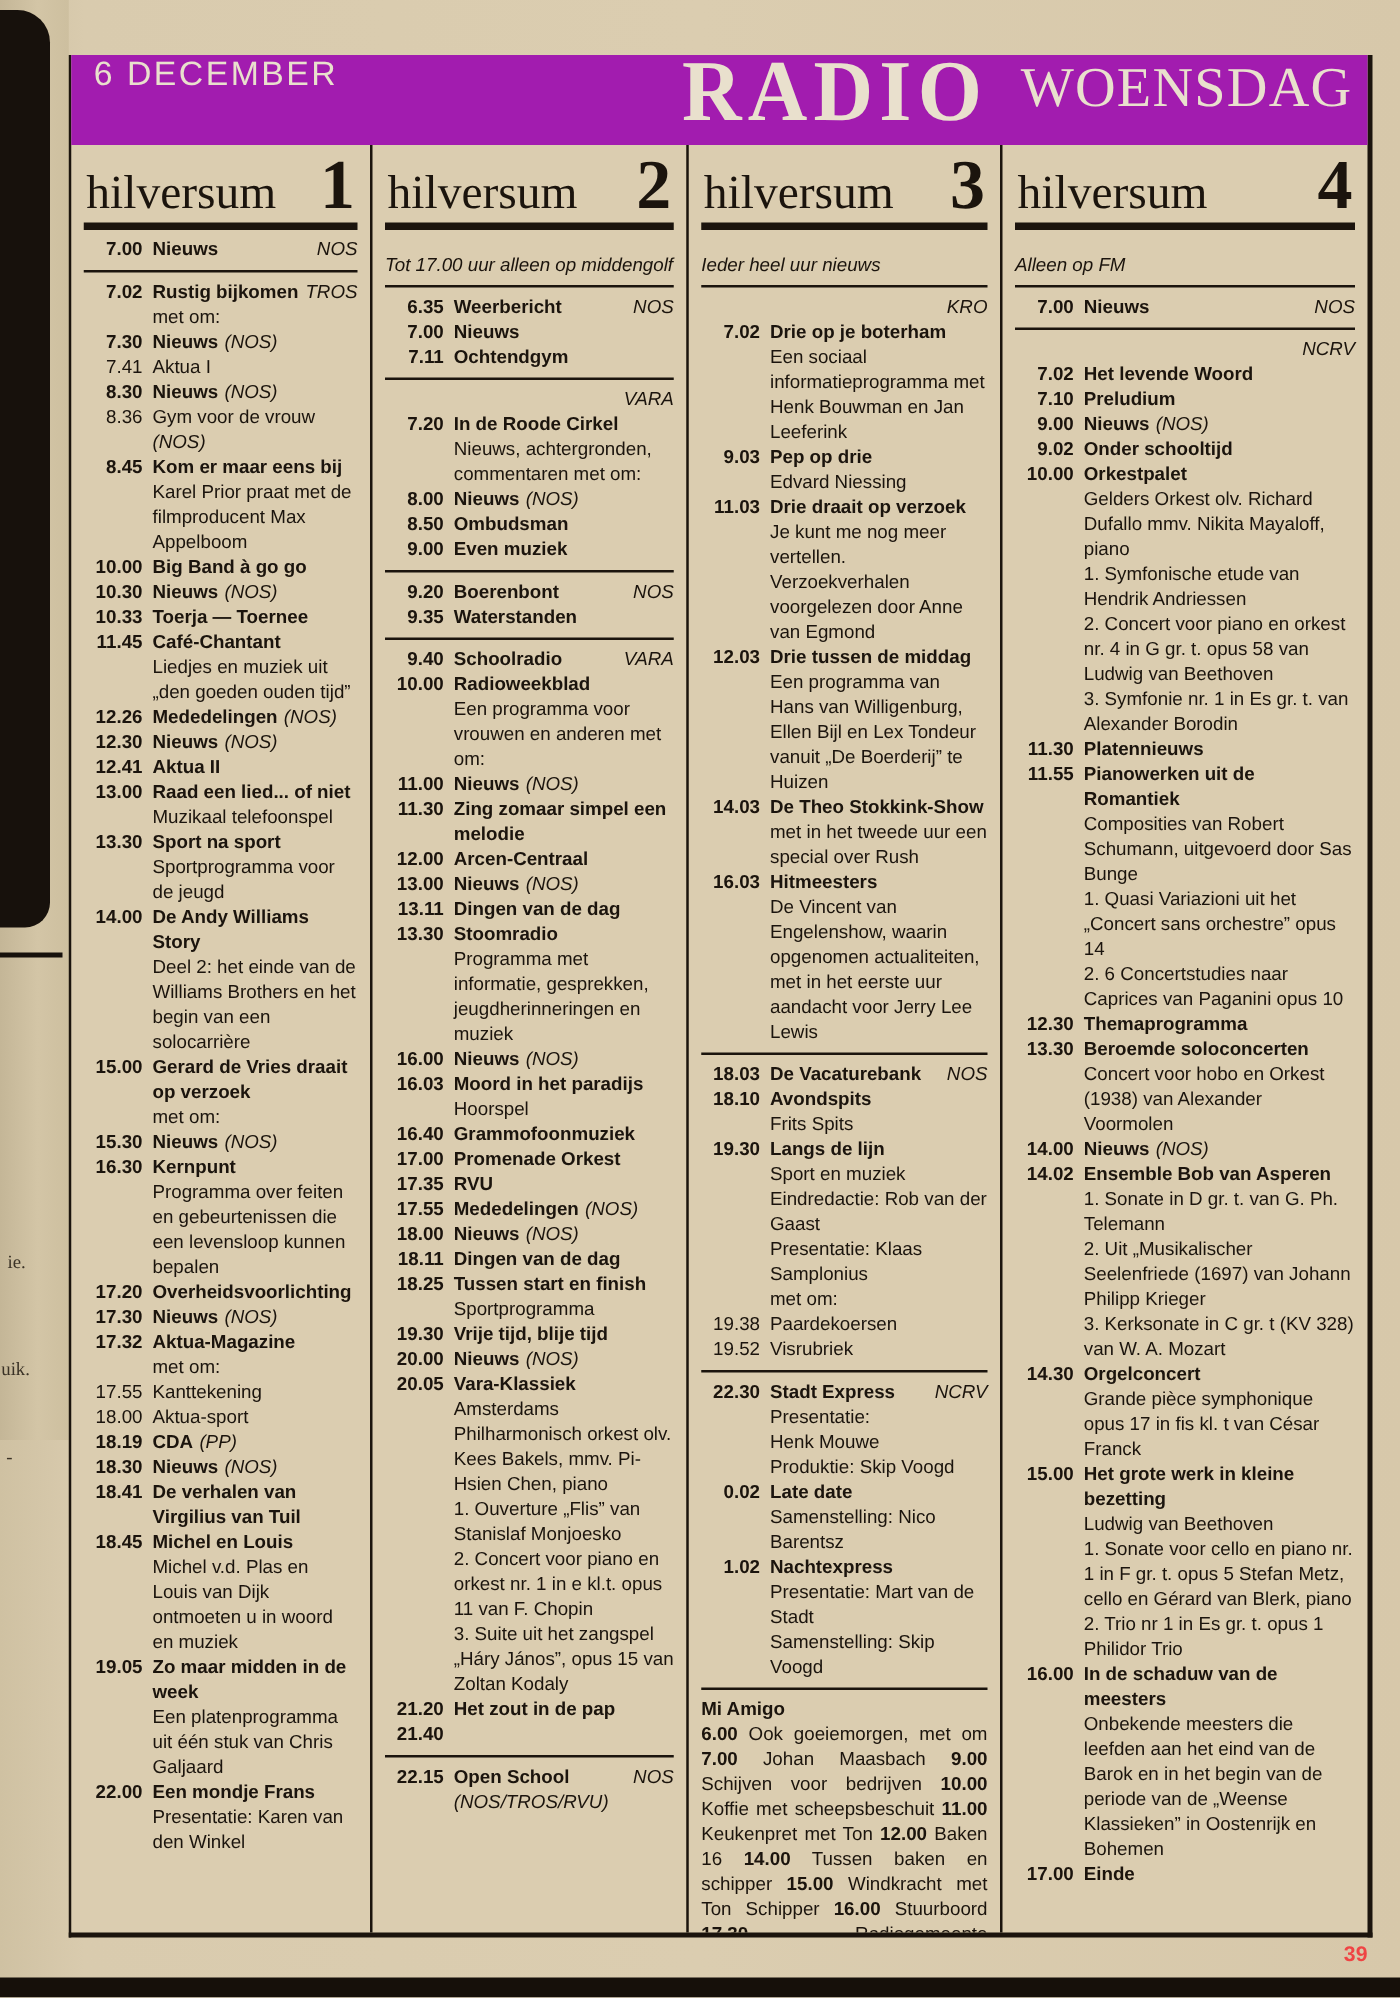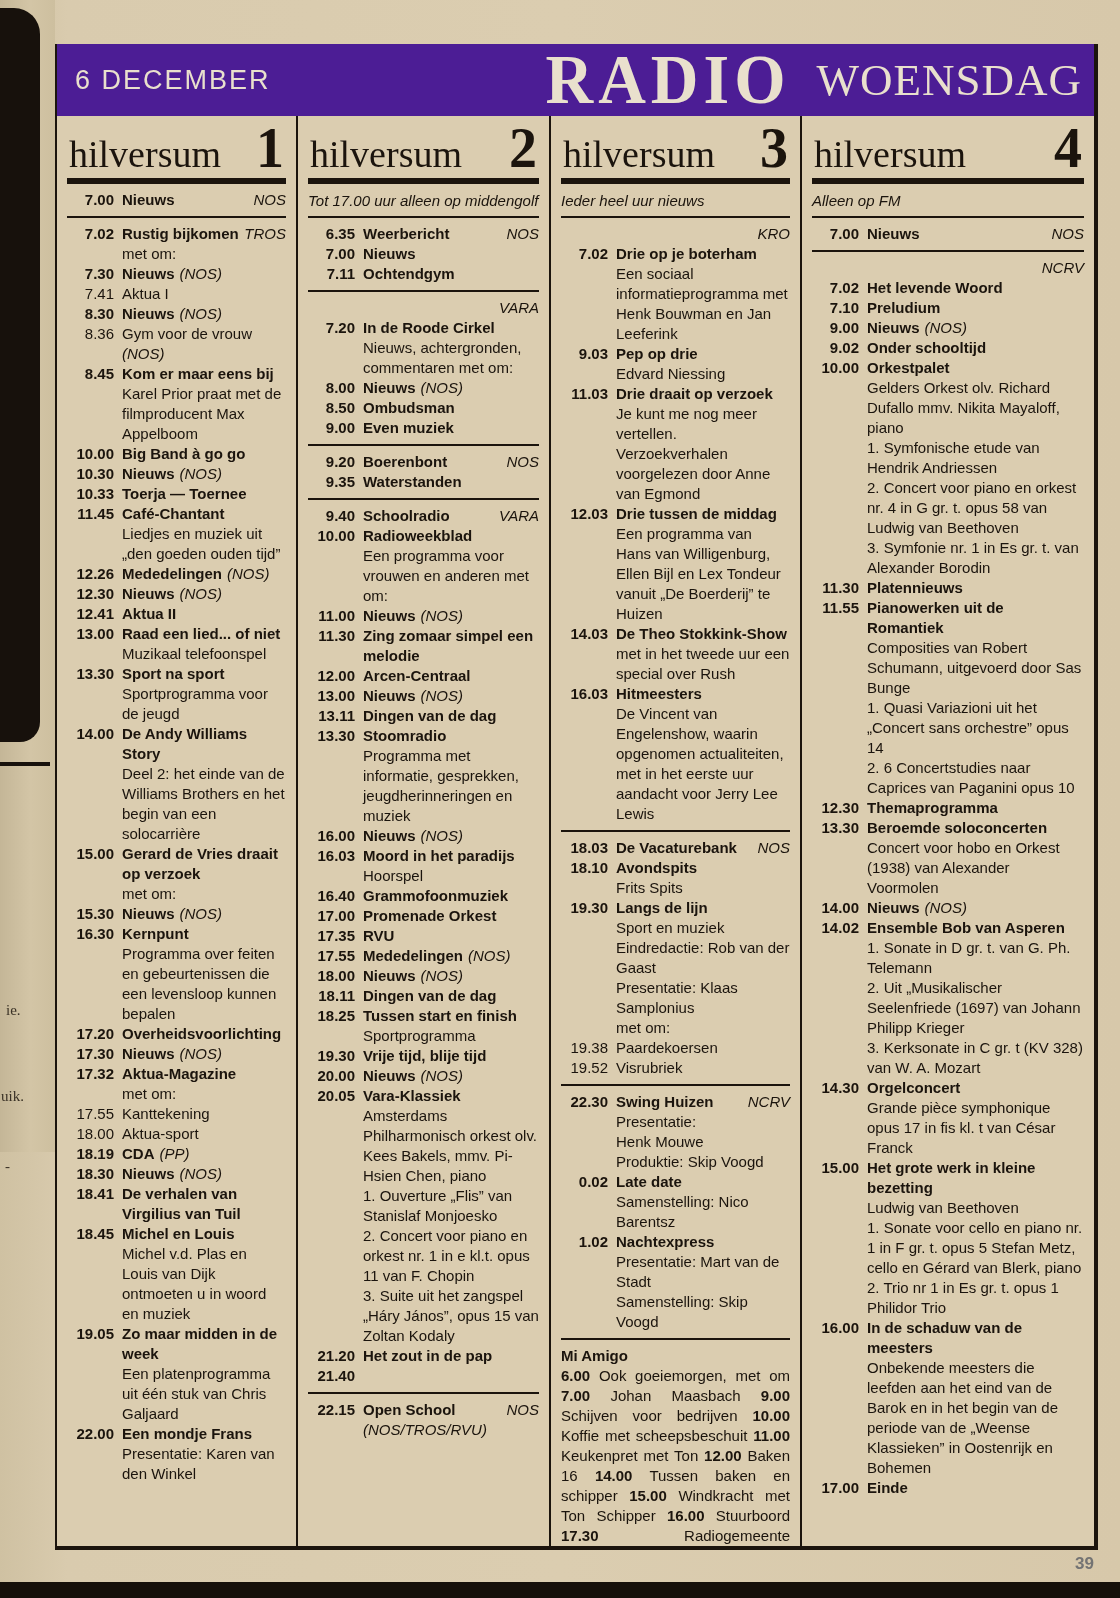--- a/index.html
+++ b/index.html
@@ -14,54 +14,54 @@
   .gutter-ink{position:absolute;left:-8px;top:8px;width:48px;height:734px;
     background:#17110c;border-radius:0 26px 20px 0;}
   .gutter-line{position:absolute;left:0;top:762px;width:50px;height:4px;background:#17110c;}
   .frag{position:absolute;font-size:15px;color:#3a3226;font-family:"Liberation Serif",serif;}
   .frag1{left:6px;top:1002px;} .frag2{left:1px;top:1088px;} .fragdash{left:5px;top:1158px;}
 
   
   .frame{position:absolute;left:55px;top:44px;width:1043px;height:1506px;
     border-left:2px solid #1b140d;border-right:4px solid #1b140d;border-bottom:4px solid #1b140d;
     box-sizing:border-box;background:#dbcdb0;}
-  .band{height:72px;background:#4c1d95;display:flex;align-items:center;color:#e9e0cd;}
+  .band{height:72px;background:#a21caf;display:flex;align-items:flex-start;color:#e9e0cd;}
   .band .date{font-size:27px;letter-spacing:2px;margin-left:18px;font-weight:normal;}
   .band .brand{font-family:"Liberation Serif",serif;font-weight:900;font-size:66px;
     letter-spacing:5px;margin-left:auto;line-height:60px;transform:scaleY(1.05);}
   .band .day{font-family:"Liberation Serif",serif;font-size:45px;letter-spacing:1px;
     margin-left:26px;margin-right:12px;}
 
   .cols{display:flex;height:1430px;}
   .col{box-sizing:border-box;padding:4px 10px 0 10px;overflow:hidden;}
   .col+.col{border-left:2px solid #1b140d;}
   .c1{width:239px;} .c2{width:253px;} .c3{width:251px;} .c4{width:294px;}
 
   .col-head{font-family:"Liberation Serif",serif;display:flex;align-items:baseline;
     justify-content:space-between;border-bottom:6px solid #1b140d;padding:8px 2px 2px 2px;margin-bottom:6px;gap:23px;}
   .col-head .name{font-size:38px;}
   .col-head .num{font-size:56px;font-weight:900;line-height:40px;}
 
-  .intro{font-style:italic;font-size:15px;line-height:19px;margin:7px 0 5px;}
+  .intro{font-style:italic;font-size:15px;line-height:19px;margin:19px 0 5px;}
   .rule{border-top:2px solid #1b140d;margin:6px 0;}
   .netline{text-align:right;font-style:italic;font-size:15px;line-height:19px;margin:1px 0;}
   .row{display:grid;grid-template-columns:47px 1fr;column-gap:8px;}
   .time{text-align:right;font-weight:bold;font-size:15px;line-height:20px;white-space:nowrap;}
   .row.plain .time{font-weight:normal;}
   .body{font-size:15px;line-height:20px;}
   .title{font-weight:bold;}
   .row.plain .title{font-weight:normal;}
   .suffix{font-style:italic;font-weight:normal;margin-left:5px;}
   .net{float:right;font-style:italic;font-weight:normal;text-align:right;}
   .desc{font-weight:normal;}
   .desc.it{font-style:italic;}
   .shead{font-weight:bold;font-size:15px;line-height:20px;margin-top:2px;}
   .para{font-size:15px;line-height:20px;text-align:justify;}
 
-  .pagenum{position:absolute;right:26px;top:1554px;font-size:17px;font-weight:bold;color:#737373;}
+  .pagenum{position:absolute;right:26px;top:1554px;font-size:17px;font-weight:bold;color:#ef4444;}
   .bottom-strip{position:absolute;left:0;bottom:0;width:1120px;height:16px;background:#16100a;}
 </style>
 </head>
 <body>
 
 <div class="gutter">
   <div class="gutter-ink"></div>
   <div class="gutter-line"></div>
   <span class="frag frag1">ie.</span>
   <span class="frag frag2">uik.</span>
@@ -395,21 +395,21 @@
           <div class="time">19.38</div>
           <div class="body"><span class="title">Paardekoersen</span></div>
         </div>
         <div class="row plain">
           <div class="time">19.52</div>
           <div class="body"><span class="title">Visrubriek</span></div>
         </div>
         <div class="rule"></div>
         <div class="row">
           <div class="time">22.30</div>
-          <div class="body"><span class="net">NCRV</span><span class="title">Swing Huizen</span><div class="desc">Presentatie:</div><div class="desc">Henk Mouwe</div><div class="desc">Produktie: Skip Voogd</div></div>
+          <div class="body"><span class="net">NCRV</span><span class="title">Stadt Express</span><div class="desc">Presentatie:</div><div class="desc">Henk Mouwe</div><div class="desc">Produktie: Skip Voogd</div></div>
         </div>
         <div class="row">
           <div class="time">0.02</div>
           <div class="body"><span class="title">Late date</span><div class="desc">Samenstelling: Nico Barentsz</div></div>
         </div>
         <div class="row">
           <div class="time">1.02</div>
           <div class="body"><span class="title">Nachtexpress</span><div class="desc">Presentatie: Mart van de Stadt</div><div class="desc">Samenstelling: Skip Voogd</div></div>
         </div>
         <div class="rule"></div>

